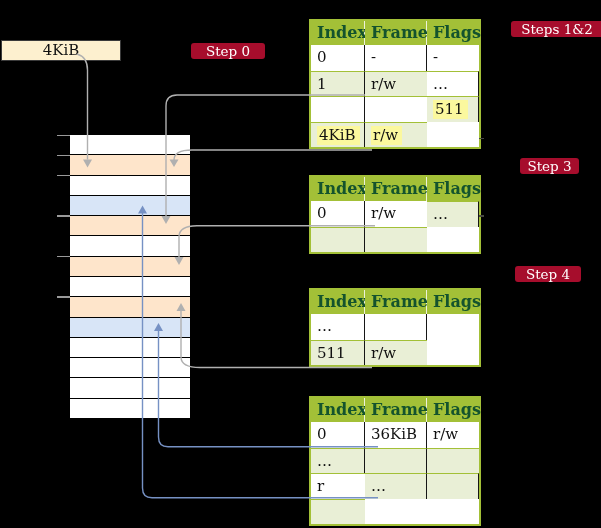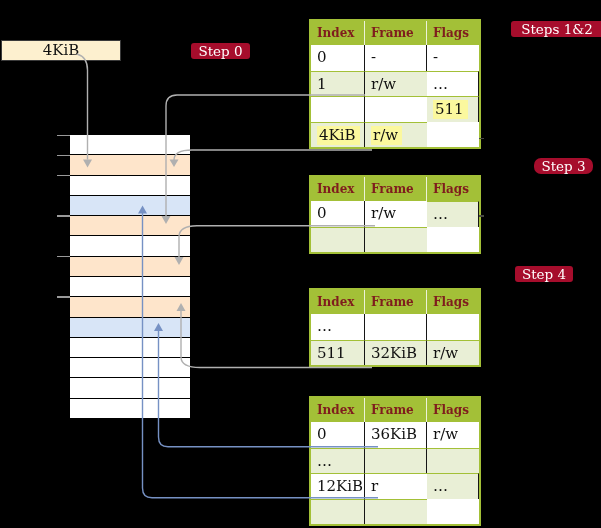--- a/index.html
+++ b/index.html
@@ -16,33 +16,33 @@
   .c-blue  { background:#d8e5f7; }
 
   .tick { position:absolute; left:57px; width:13px; height:1.5px; background:#9a9a9a; }
 
   .labelbox { position:absolute; left:1px; top:40px; width:118px; height:19px;
               background:#fdf0cf; border:1px solid #3a3a3a; color:#111;
               font-size:15px; text-align:center; line-height:19px; }
 
   .badge { position:absolute; background:#a60d2c; color:#fff; font-size:13.5px;
            text-align:center; border-radius:3px; height:16px; line-height:16.5px; }
-  #badge-step0  { left:191px; top:42.5px; width:59px; }
+  #badge-step0  { left:191px; top:42.5px; width:74px; }
   #badge-steps12{ left:511px; top:21px;  width:92px; }
-  #badge-step3  { left:534px; top:157.5px; width:59px;border-radius:7px; }
-  #badge-step4  { left:515px; top:266px; width:58px; }
+  #badge-step3  { left:520px; top:157.5px; width:59px; }
+  #badge-step4  { left:515px; top:266px; width:66px; }
 
   
   .ptable { position:absolute; left:309px; display:grid;
             grid-template-columns:54px 62px 52px;
             border:2px solid #a3c037; background:#fff; }
   #t1 { top:19px; } #t2 { top:175px; } #t3 { top:288px; } #t4 { top:396px; }
-  .th { background:#a3c037; color:#7f1d1d; font-weight:bold; font-size:12px;
+  .th { background:#a3c037; color:#14532d; font-weight:bold; font-size:16px;
         height:24px; line-height:24px; padding-left:6px; box-sizing:border-box;
-        border-right:1px solid #edf2da; white-space:nowrap; }
+        border-right:1px solid #edf2da; white-space:nowrap;text-align:right; }
   .th.c3 { border-right:none; }
   .td { background:#fff; color:#111; font-size:15px; height:25.5px; line-height:24px;
         padding-left:6px; box-sizing:border-box; white-space:nowrap;
         border-top:1.5px solid #a3c037; border-right:1px solid #161616; }
   .td.c3 { border-right:none; }
   .td.r0 { border-top:none; }
   .td.shade { background:#e9efd6; }
   .hl { background:#fbf89e; padding:0 4px 1px 2px; }
 
   .dash { position:absolute; width:5px; height:1.5px; background:#4a4a42; }
@@ -118,35 +118,33 @@
   </div>
 
   <div class="ptable" id="t3">
     <div class="th c1">Index</div>
     <div class="th c2">Frame</div>
     <div class="th c3">Flags</div>
     <div class="td c1 r0">…</div>
     <div class="td c2 r0"></div>
     <div class="td c3 r0"></div>
     <div class="td c1 shade">511</div>
-    <div class="td c2 shade">32KiB</div>
     <div class="td c3 shade">r/w</div>
   </div>
 
   <div class="ptable" id="t4">
     <div class="th c1">Index</div>
     <div class="th c2">Frame</div>
     <div class="th c3">Flags</div>
     <div class="td c1 r0">0</div>
     <div class="td c2 r0">36KiB</div>
     <div class="td c3 r0">r/w</div>
     <div class="td c1 shade">…</div>
     <div class="td c2 shade"></div>
     <div class="td c3 shade"></div>
-    <div class="td c2">12KiB</div>
     <div class="td c3">r</div>
     <div class="td c1 shade">…</div>
     <div class="td c2 shade"></div>
     <div class="td c3 shade"></div>
   </div>
 
   <div class="dash" style="left:479px; top:137.5px"></div>
   <div class="dash" style="left:479px; top:215px"></div>
 
   <svg class="overlay" width="601" height="528" viewBox="0 0 601 528">

